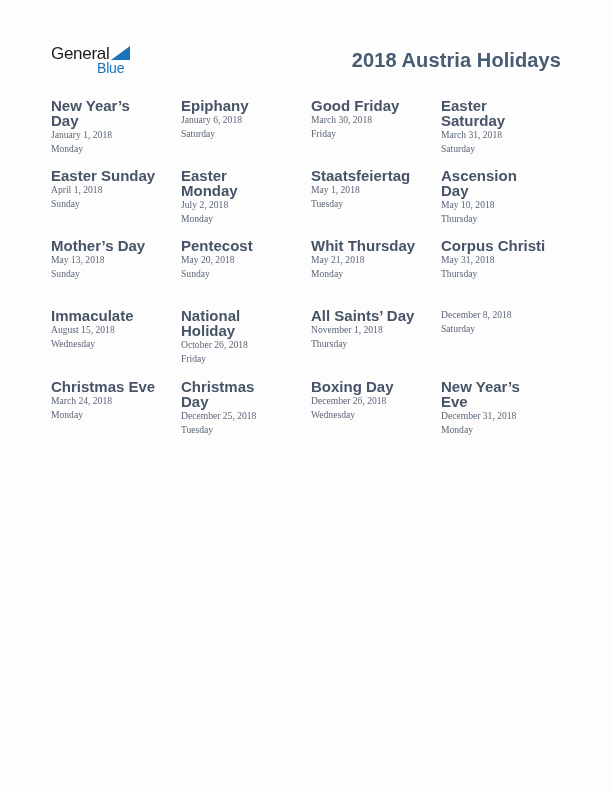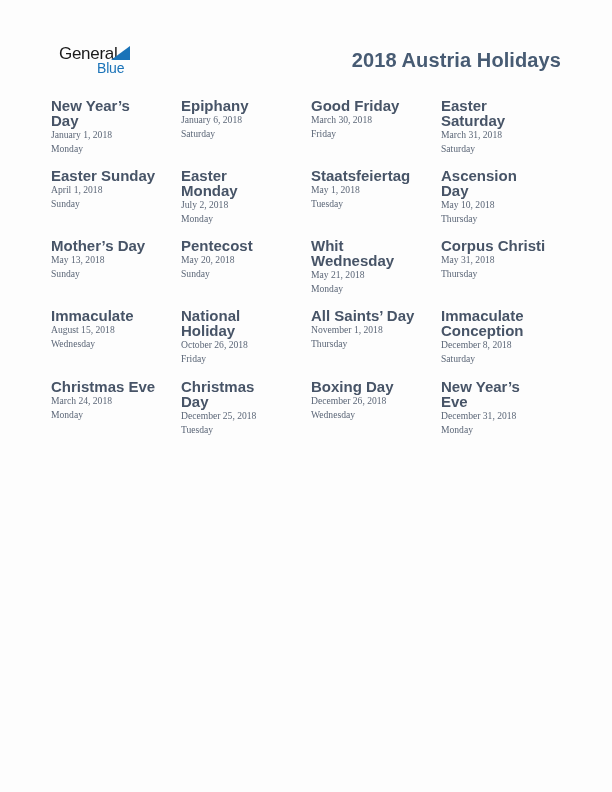--- a/index.html
+++ b/index.html
@@ -9,21 +9,21 @@
       position: relative;
       font-family: "Liberation Sans", sans-serif;
       color: #475467;
       overflow: hidden;
     }
     .logo {
       position: absolute; left: 51px; top: 44px;
       width: 82px; height: 34px;
     }
     .logo-general {
-      position: absolute; left: 8px; top: 0;
+      position: absolute; left: 0; top: 0;
       font-size: 17px; color: #1a1a1a; letter-spacing: -0.3px;
       line-height: 20px;
     }
     .logo-blue {
       position: absolute; left: 46px; top: 14px;
       font-size: 14px; color: #1a73b8; letter-spacing: -0.2px;
       line-height: 20px;
     }
     .logo-triangle {
       position: absolute; left: 60px; top: 2px;
@@ -125,21 +125,21 @@
       <div class="name">Mother’s Day</div>
       <div class="date">May 13, 2018</div>
       <div class="day">Sunday</div>
     </div>
     <div class="cell">
       <div class="name">Pentecost</div>
       <div class="date">May 20, 2018</div>
       <div class="day">Sunday</div>
     </div>
     <div class="cell">
-      <div class="name">Whit Wednesday</div>
+      <div class="name">Whit Thursday</div>
       <div class="date">May 21, 2018</div>
       <div class="day">Monday</div>
     </div>
     <div class="cell">
       <div class="name">Corpus Christi</div>
       <div class="date">May 31, 2018</div>
       <div class="day">Thursday</div>
     </div>
   </div>
 
@@ -153,21 +153,20 @@
       <div class="name">National Holiday</div>
       <div class="date">October 26, 2018</div>
       <div class="day">Friday</div>
     </div>
     <div class="cell">
       <div class="name">All Saints’ Day</div>
       <div class="date">November 1, 2018</div>
       <div class="day">Thursday</div>
     </div>
     <div class="cell">
-      <div class="name" style="width:80px">Immaculate Conception</div>
       <div class="date">December 8, 2018</div>
       <div class="day">Saturday</div>
     </div>
   </div>
 
   <div class="row" style="height:70px">
     <div class="cell">
       <div class="name">Christmas Eve</div>
       <div class="date">March 24, 2018</div>
       <div class="day">Monday</div>

